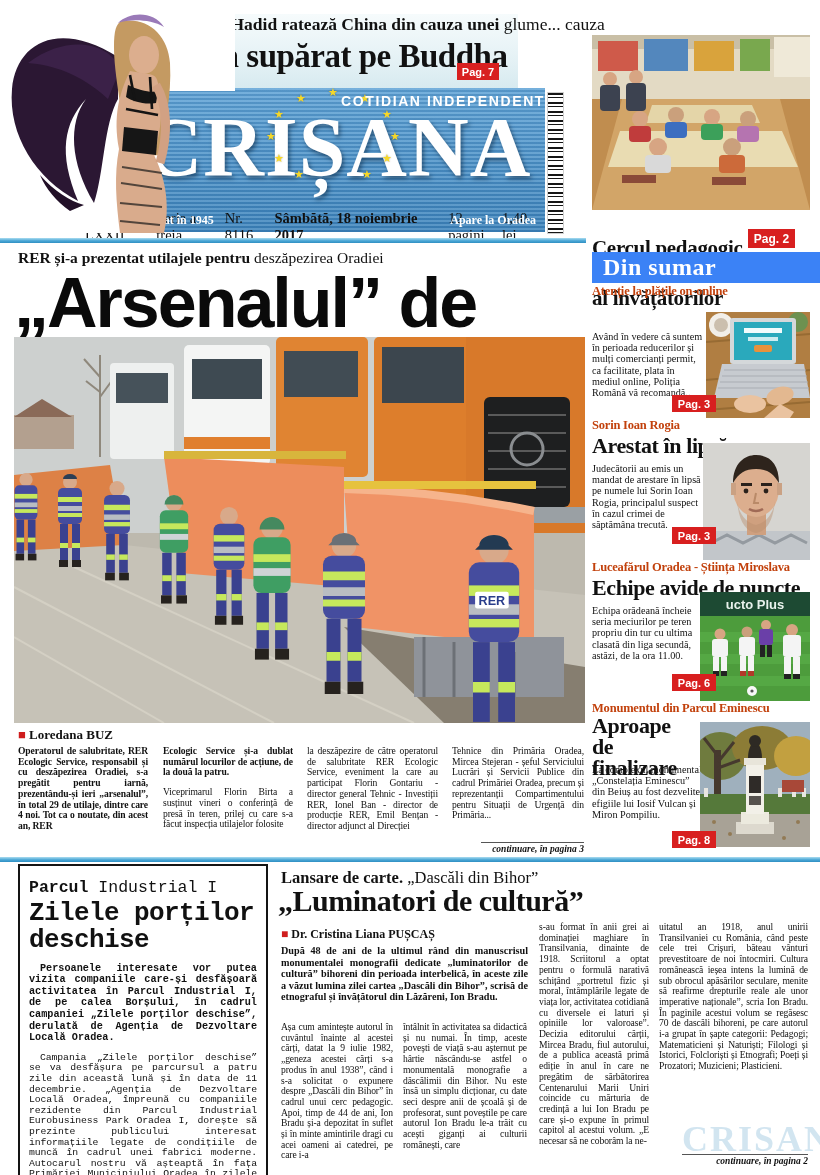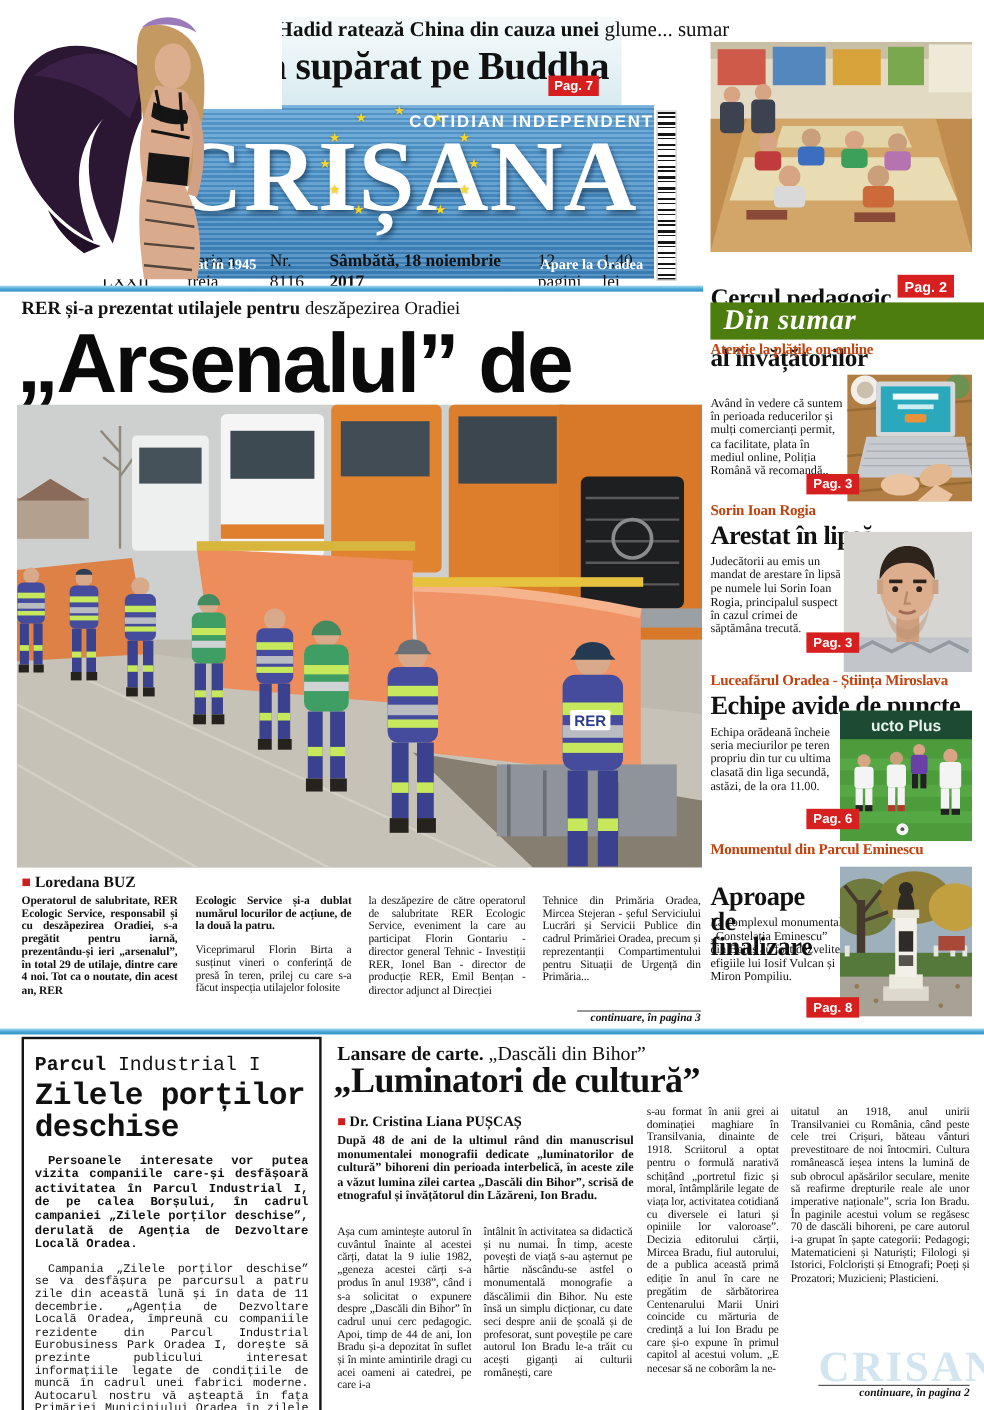--- a/index.html
+++ b/index.html
@@ -32,42 +32,42 @@
   .main-kicker{font-size:15.5px;}
   .main-headline{font-family:"Liberation Sans","DejaVu Sans",sans-serif;font-weight:bold;font-size:70px;
                  letter-spacing:-2px;line-height:1;color:#0a0a0a;}
   .byline{font-size:13px;font-weight:bold;}
   .bodycol{font-size:9.6px;line-height:10.7px;letter-spacing:-0.1px;}
   .contin{font-size:9.5px;font-weight:bold;font-style:italic;text-align:right;border-top:1px solid #555;padding-top:1px;}
   
   .sb-kicker{font-size:12.5px;line-height:13px;letter-spacing:-0.2px;}
   .sb-head{font-size:22px;font-weight:bold;line-height:22px;letter-spacing:-0.4px;}
   .sb-text{font-size:10.2px;line-height:11.2px;}
-  .dinsumar{background:#4d7c0f;color:#fff;font-weight:bold;font-size:24px;line-height:31px;padding-left:11px;letter-spacing:0.5px;font-style:italic;}
+  .dinsumar{background:#3b82f6;color:#fff;font-weight:bold;font-size:24px;line-height:31px;padding-left:11px;letter-spacing:0.5px;}
   .topstory{font-size:21px;font-weight:bold;line-height:23px;letter-spacing:-0.3px;margin-top:27px;}
   
   .boxkick{font-size:16.5px;}
   .boxhead{font-size:26px;font-weight:bold;letter-spacing:-0.6px;line-height:1.05;margin:3px 0 8px 0;}
   .lead{font-weight:bold;font-size:10.2px;line-height:11.6px;}
   .smallbody{font-size:9.8px;line-height:10.6px;letter-spacing:-0.1px;}
   .indent{text-indent:11px;}
   .bookhead{font-size:30px;font-weight:bold;letter-spacing:-0.5px;line-height:1;}
   .watermark{font-size:36px;font-weight:bold;color:#9cc6e0;opacity:0.45;letter-spacing:2px;z-index:0;}
   .z1{z-index:1;}
   .barcode{background:repeating-linear-gradient(180deg,#161616 0 2px,#ffffff 2px 4px,#161616 4px 5px,#ffffff 5px 9px);
            border:1px solid #cfcfcf;}
 </style>
 </head>
 <body>
 
 <div class="page">
 
   <div class="abs teaser" style="left:110px;top:14px;width:408px;height:74px;">
     <div class="teaser-l1">
-      <span class="b">Gigi Hadid ratează China din cauza unei</span><span> glume... sumar</span>
+      <span class="b">Gigi Hadid ratează China din cauza unei</span><span> glume... cauza</span>
     </div>
     <div class="teaser-l2">L-a supărat pe Buddha</div>
     <div class="abs badge" style="left:347px;top:49px;width:42px;height:17px;font-size:11px;">Pag. 7</div>
   </div>
 
   <div class="abs masthead" style="left:128px;top:88px;width:417px;height:144px;">
     <span class="star" style="left:200px;top:-2px;">★</span>
     <span class="star" style="left:168px;top:4px;">★</span>
     <span class="star" style="left:232px;top:4px;">★</span>
     <span class="star" style="left:146px;top:20px;">★</span>
@@ -451,21 +451,21 @@
           <rect x="93" y="82" width="7" height="5" fill="#222222"></rect>
         <circle cx="52" cy="99" r="5" fill="#f8f8f8"></circle>
           <circle cx="52" cy="99" r="1.6" fill="#555555"></circle>
       </svg>
     </div>
     <div class="abs badge" style="left:80px;top:113px;width:44px;height:17px;font-size:11px;">Pag. 6</div>
   </div>
 
   <div class="abs" style="left:592px;top:702px;width:218px;height:150px;">
     <div class="sb-kicker kickblue">Monumentul din Parcul Eminescu</div>
-    <div class="sb-head" style="margin-top:21px;width:106px;line-height:21px;">
+    <div class="sb-head" style="margin-top:0;width:106px;line-height:21px;">
       <div>Aproape</div>
       <div>de finalizare</div>
     </div>
     <div class="abs sb-text" style="left:0;top:62px;width:110px;">La complexul monumental „Constelația Eminescu” din Beiuș au fost dezvelite efigiile lui Iosif Vulcan și Miron Pompiliu.</div>
     <div class="abs" style="left:108px;top:20px;width:110px;height:125px;">
       <svg width="110" height="125" viewBox="0 0 110 125">
         <rect width="110" height="125" fill="#9fb0bd"></rect>
         <ellipse cx="20" cy="34" rx="26" ry="24" fill="#6f7b3e"></ellipse>
         <ellipse cx="62" cy="26" rx="30" ry="22" fill="#8c7c36"></ellipse>
         <ellipse cx="96" cy="34" rx="22" ry="20" fill="#c2a040"></ellipse>

